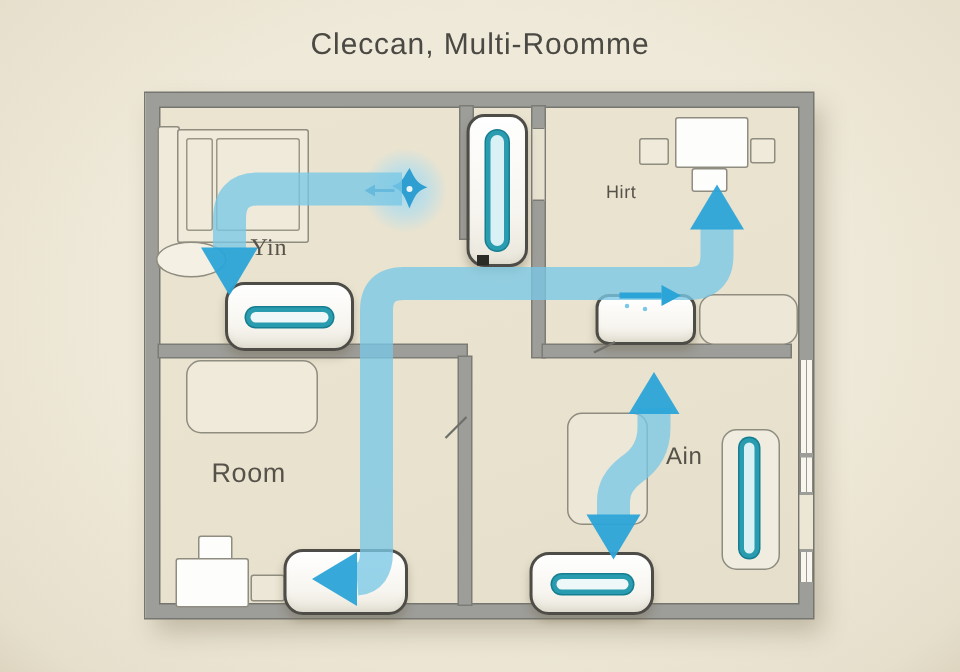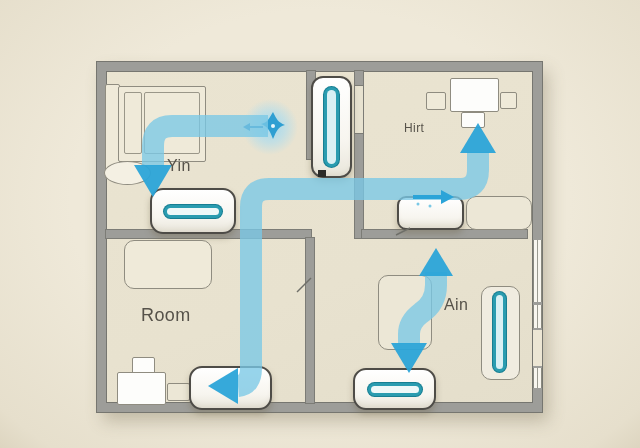--- a/index.html
+++ b/index.html
@@ -50,20 +50,21 @@
   .slot.v::after{background:#d9f0f4;}
 
   .room-label{position:absolute;color:#56524a;letter-spacing:.4px;}
 
   .flows{position:absolute;left:0;top:0;width:640px;height:448px;pointer-events:none;}
 </style>
 </head>
 <body>
 <div class="stage">
 
+  <div class="title">Cleccan, Multi-Roomme</div>
 
   <div class="plan">
 
     <div class="wall" style="left:210px;top:9px;width:8px;height:88px;"></div>
     <div class="wall" style="left:258px;top:9px;width:8px;height:167px;">
       <div class="door-light" style="top:14px;height:47px;"></div>
     </div>
     <div class="wall" style="left:9px;top:168px;width:205px;height:8px;"></div>
     <div class="wall" style="left:209px;top:176px;width:8px;height:165px;"></div>
     <div class="wall" style="left:265px;top:168px;width:165px;height:8px;"></div>
@@ -146,18 +147,18 @@
       <line x1="413" y1="197" x2="441" y2="197" stroke="#2ba4d8" stroke-width="4"></line>
       <polygon points="441,190 441,204 454,197" fill="#2ba4d8"></polygon>
       <circle cx="418" cy="204" r="1.5" fill="#7ac8e6"></circle>
       <circle cx="430" cy="206" r="1.5" fill="#7ac8e6"></circle>
     </g>
 
     <line x1="297" y1="292" x2="311" y2="278" stroke="#6f6f69" stroke-width="1.5"></line>
     <line x1="396" y1="235" x2="410" y2="228" stroke="#6f6f69" stroke-width="1.5"></line>
   </svg>
 
-  <div class="room-label" style="left:167px;top:157px;font-size:16px;">Yin</div>
+  <div class="room-label" style="left:167px;top:157px;font-size:16px;font-family:Liberation Serif, serif;">Yin</div>
   <div class="room-label" style="left:404px;top:121px;font-size:12px;">Hirt</div>
   <div class="room-label" style="left:141px;top:305px;font-size:18px;">Room</div>
   <div class="room-label" style="left:444px;top:296px;font-size:16px;">Ain</div>
 
 </div>
 
 </body></html>

